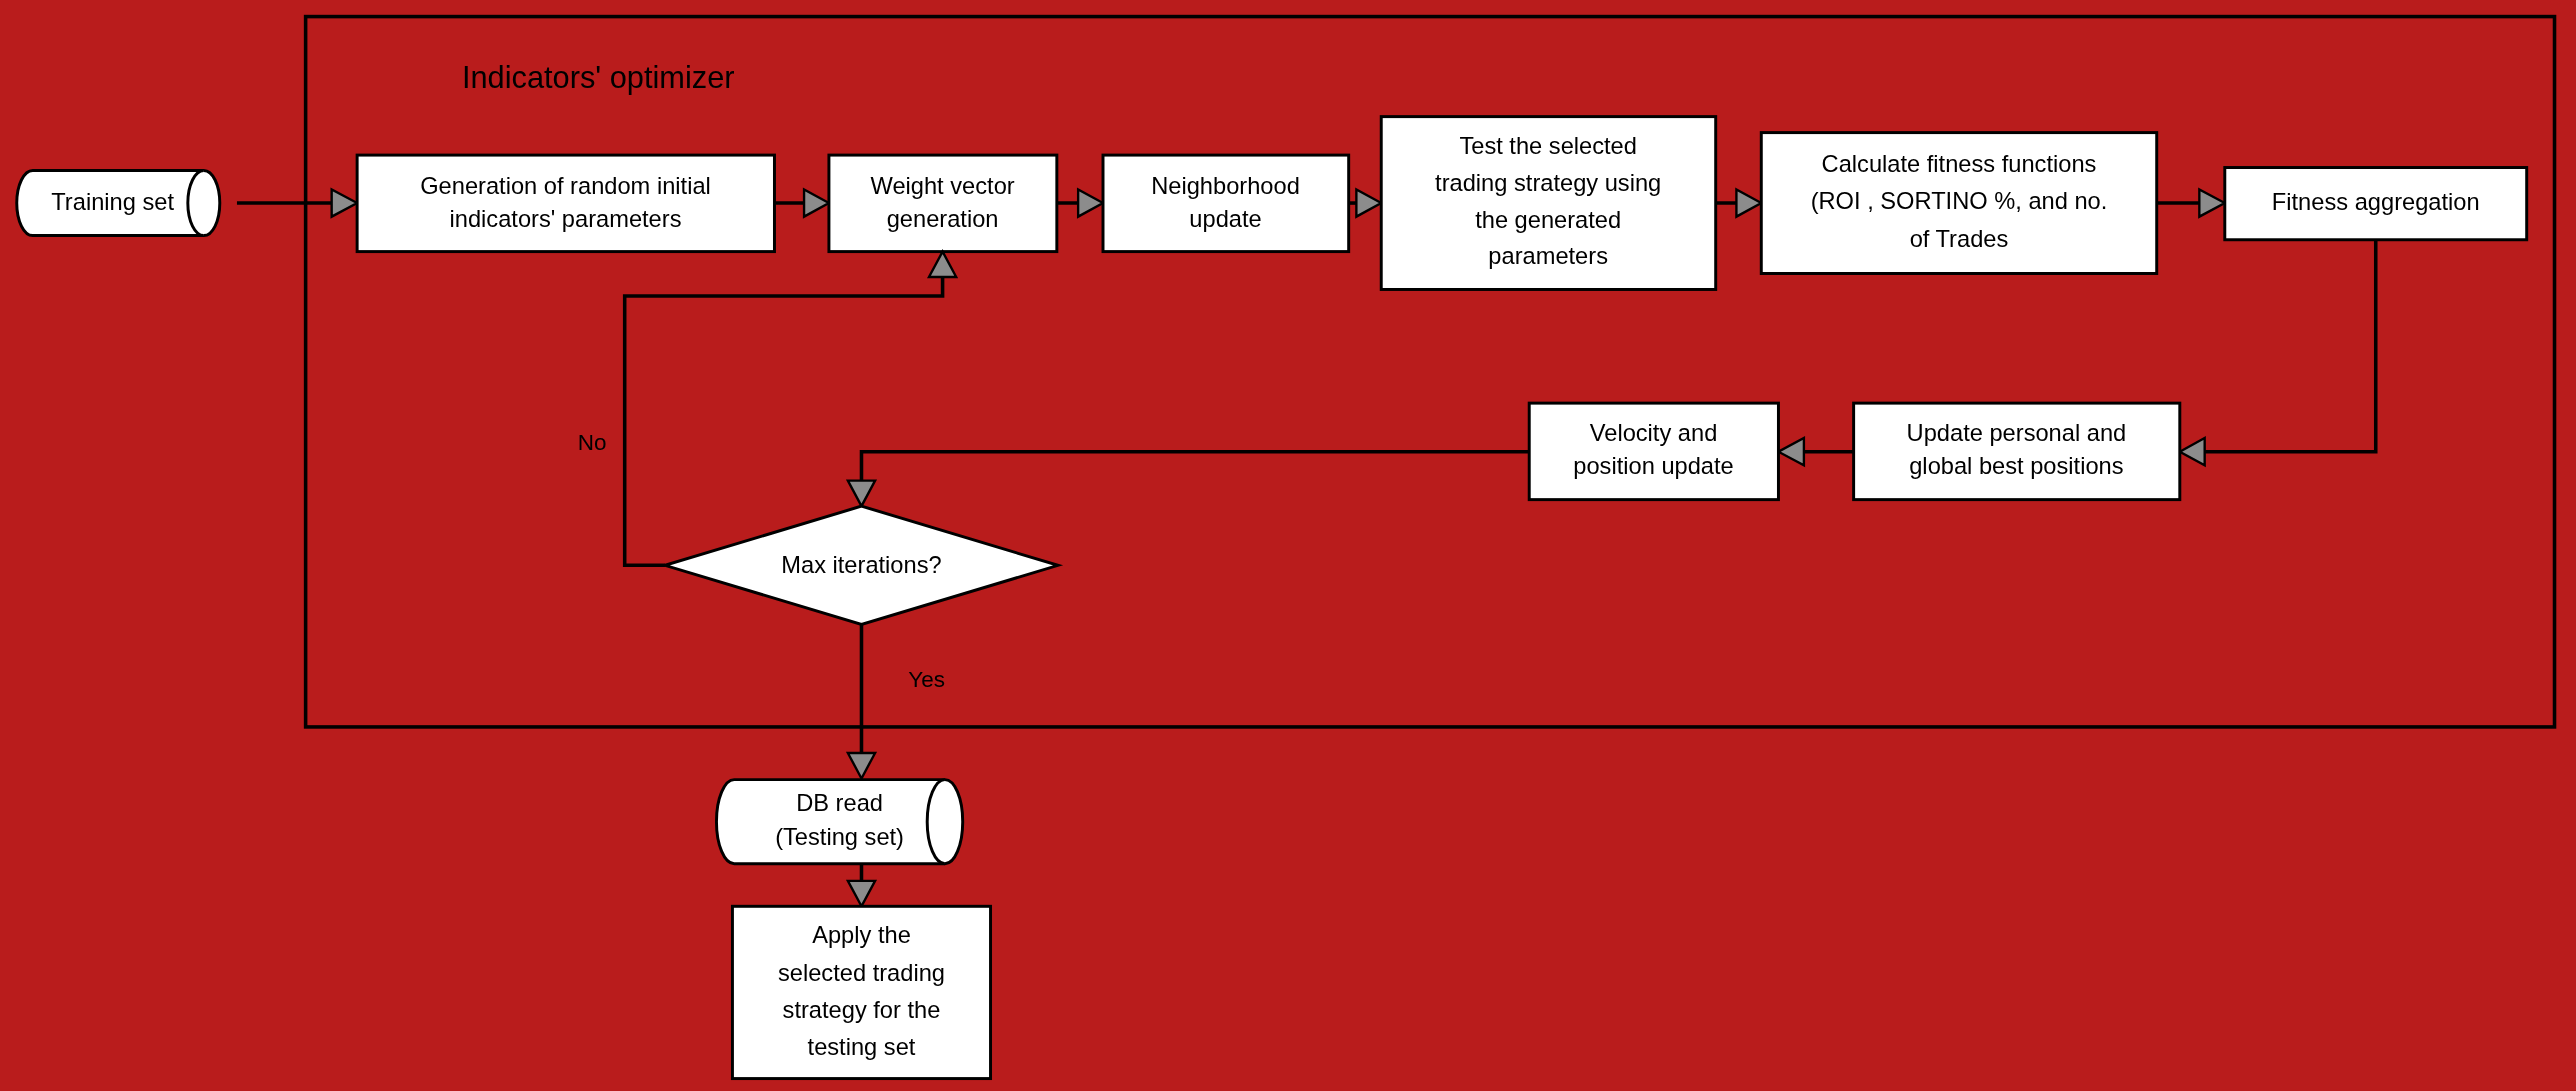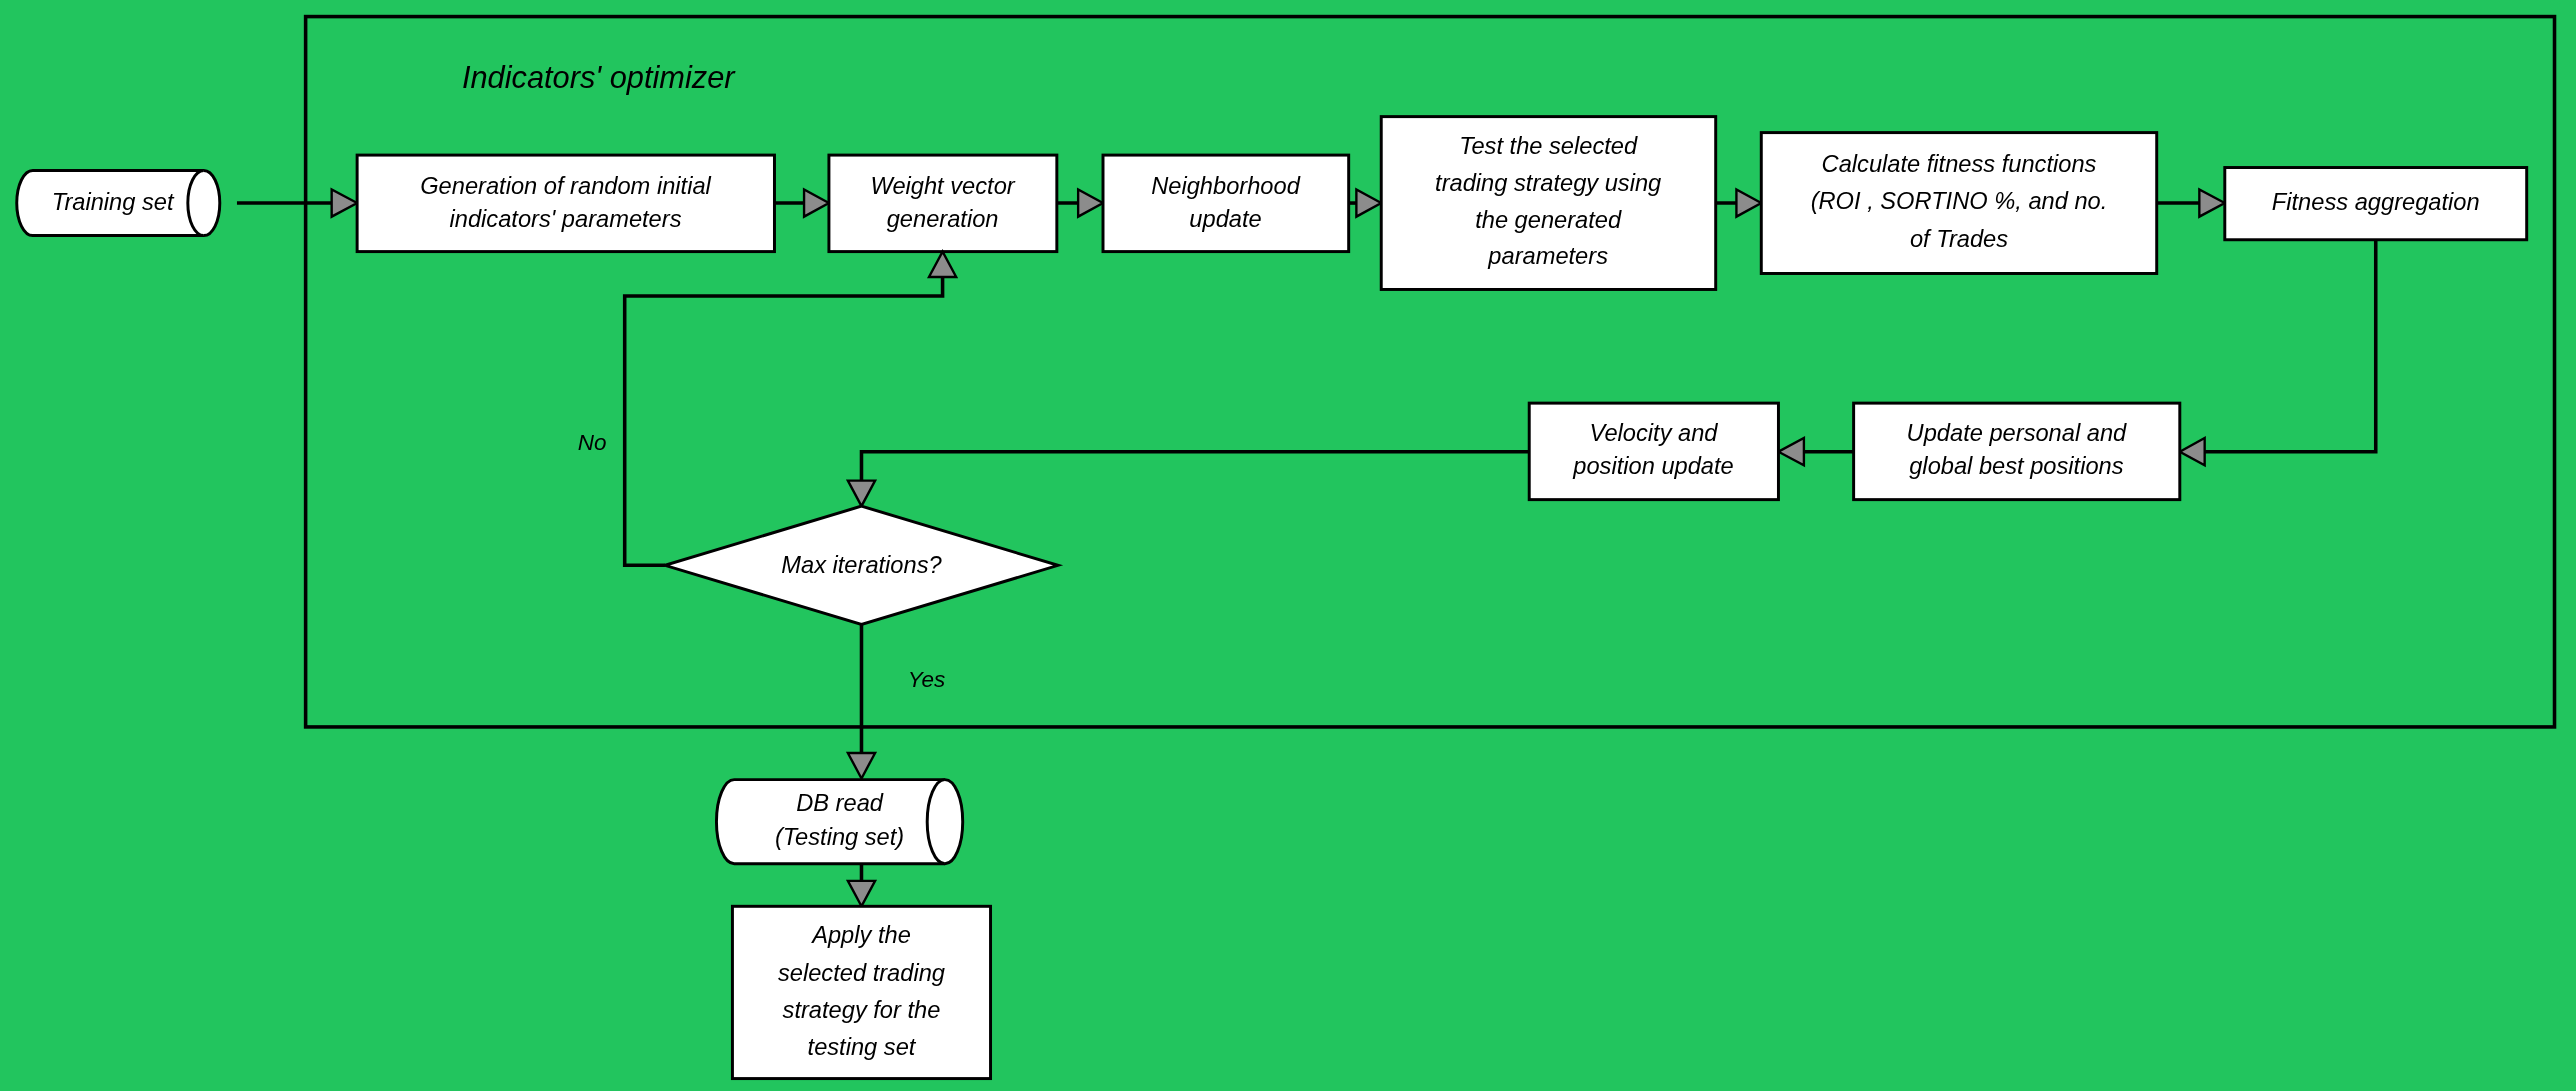--- a/index.html
+++ b/index.html
@@ -10,22 +10,21 @@
   body {
     width: 2576px;
     height: 1091px;
     font-family: "Liberation Sans", sans-serif;
     overflow: hidden;
   }
   #diagram-root {
     position: relative;
     width: 2576px;
     height: 1091px;
-    background: #22c55e;
-    font-style: italic;
+    background: #b91c1c;
   }
   svg#flowchart {
     display: block;
     width: 2576px;
     height: 1091px;
   }
   .node-rect {
     fill: #ffffff;
     stroke: #000000;
     stroke-width: 5;

